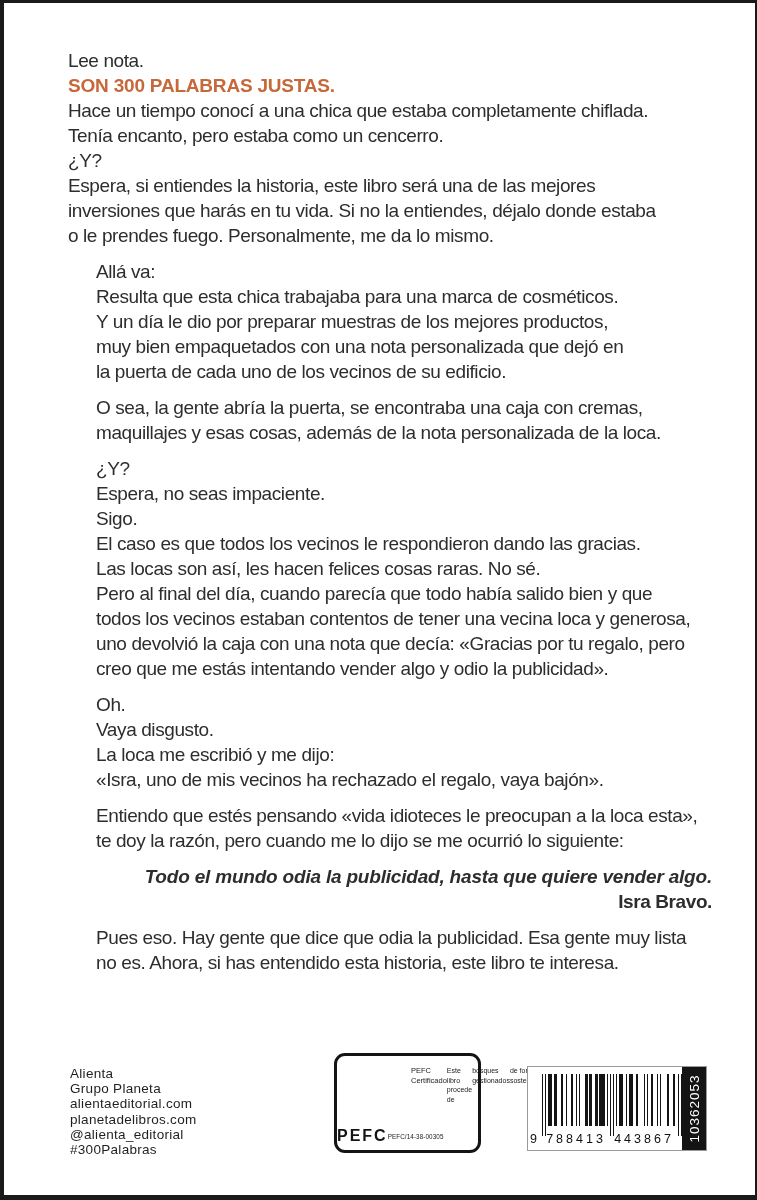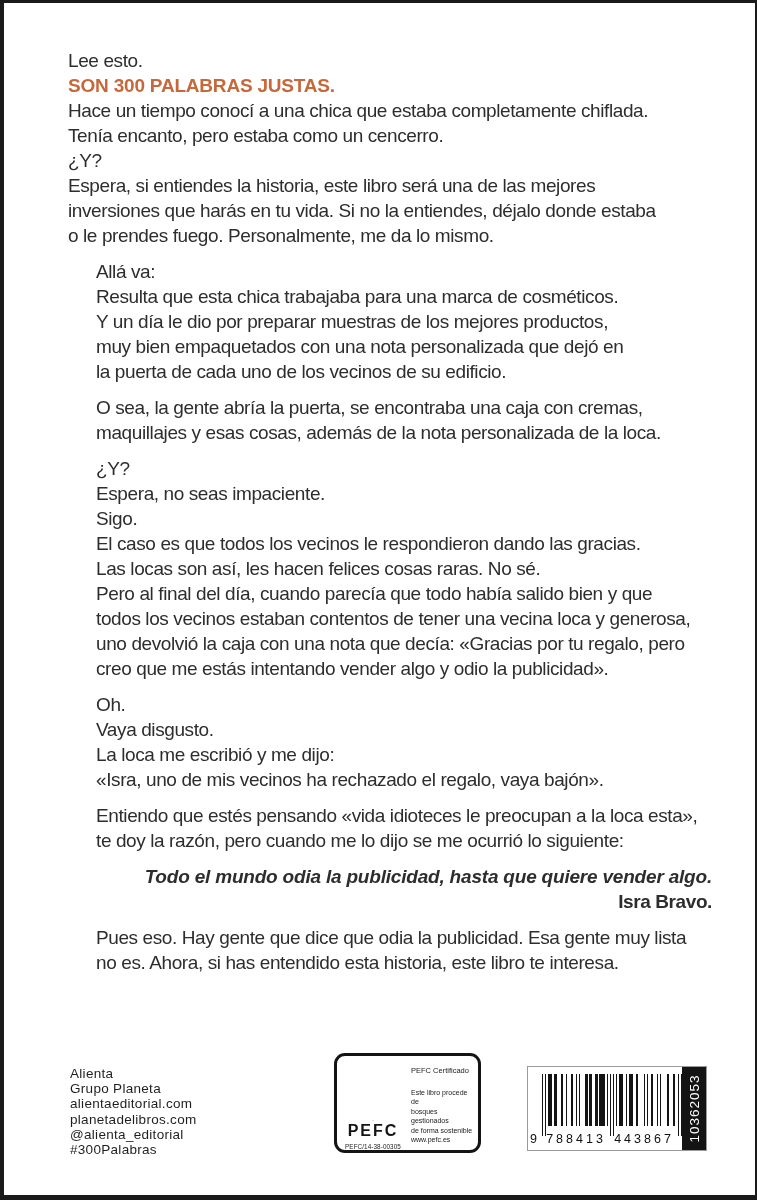--- a/index.html
+++ b/index.html
@@ -36,29 +36,29 @@
     font-size:13.5px;line-height:15.2px;letter-spacing:0.3px;color:#1f1f1f;
   }
   .imprint .b{font-weight:normal;}
   
   .pefc-box{
     position:absolute;left:330px;top:1050px;width:147px;height:100px;
     box-sizing:border-box;border:3px solid #141414;border-radius:11px;
     display:flex;background:#fff;
   }
   .pefc-left{
-    width:72px;display:flex;flex-direction:column;align-items:center;
+    width:72px;display:flex;align-items:center;
     padding-top:24px;box-sizing:border-box;margin-top:40px;
   }
   .pefc-logo{width:46px;height:46px;}
   .pefc-name{font-weight:bold;font-size:16px;letter-spacing:2px;color:#141414;margin-top:1px;}
   .pefc-code{font-size:6.3px;letter-spacing:0.1px;color:#222;margin-top:3px;white-space:nowrap;}
   .pefc-right{
     flex:1;padding:10px 4px 8px 2px;box-sizing:border-box;
-    display:flex;flex-direction:column;font-size:7px;line-height:9.5px;color:#222;
+    display:flex;font-size:7px;line-height:9.5px;color:#222;
   }
   .pefc-title{margin-bottom:12px;font-size:7.5px;}
   .pefc-url{margin-top:auto;}
   
   .barcode-box{
     position:absolute;left:523px;top:1063px;width:180px;height:85px;
     box-sizing:border-box;background:#fff;border:1px solid #9a9a9a;
     display:flex;
   }
   .bars-area{flex:1;position:relative;}
@@ -77,21 +77,21 @@
   .side-code span{
     transform:rotate(-90deg);white-space:nowrap;
     font-size:13.5px;letter-spacing:1px;
   }
 </style>
 </head>
 <body>
 
 <div class="text-col">
     <div class="block normal">
-      <div class="line">Lee esto.</div>
+      <div class="line">Lee nota.</div>
     </div>
     <div class="block accent">
       <div class="line">SON 300 PALABRAS JUSTAS.</div>
     </div>
     <div class="block normal">
       <div class="line">Hace un tiempo conocí a una chica que estaba completamente chiflada.</div>
       <div class="line">Tenía encanto, pero estaba como un cencerro.</div>
       <div class="line">¿Y?</div>
       <div class="line">Espera, si entiendes la historia, este libro será una de las mejores</div>
       <div class="line">inversiones que harás en tu vida. Si no la entiendes, déjalo donde estaba</div>

